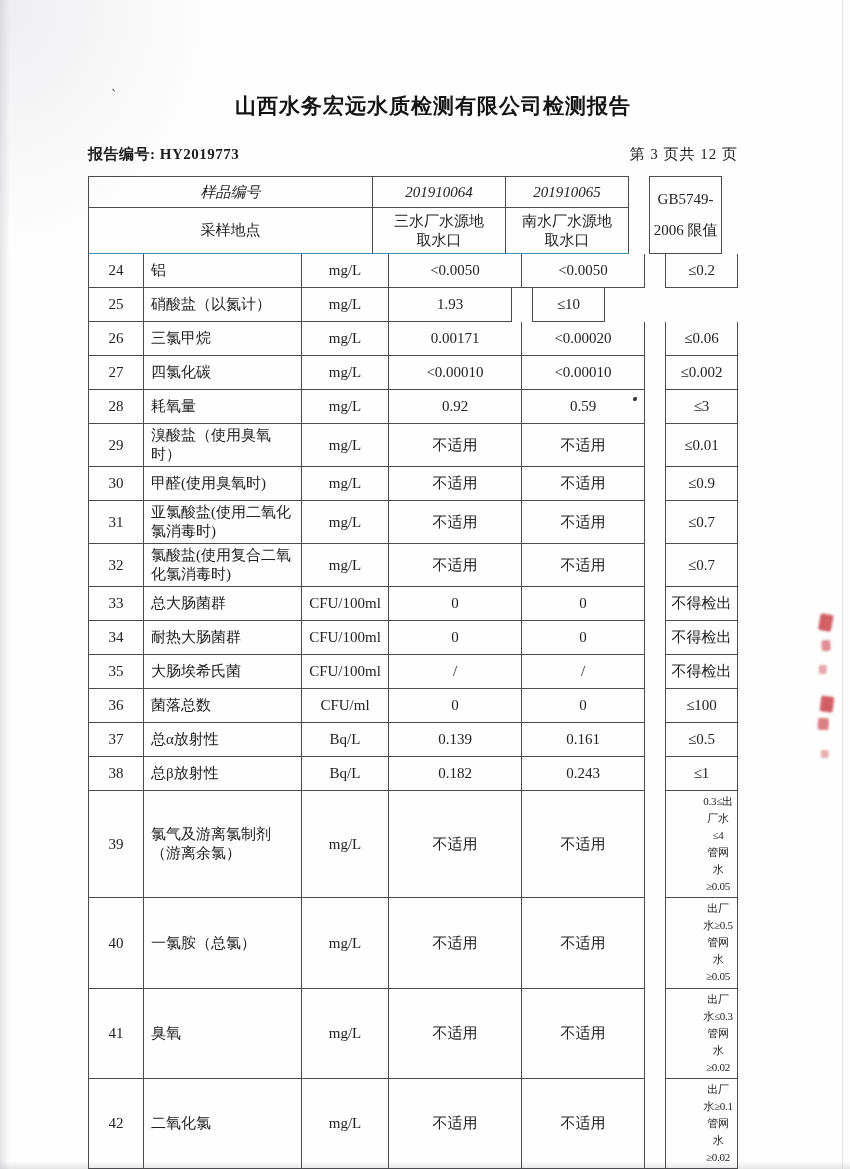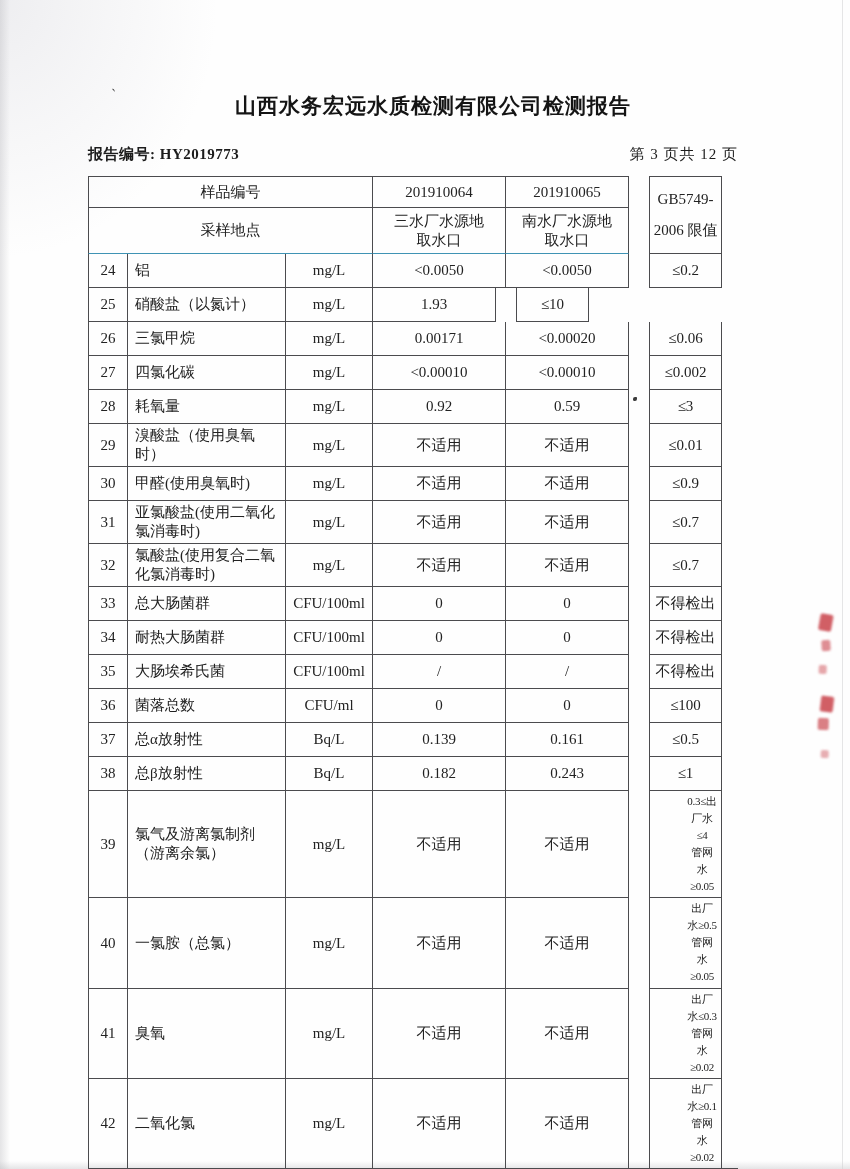--- a/index.html
+++ b/index.html
@@ -36,38 +36,38 @@
   .page-indicator { letter-spacing:1px; }
 
   
   :root { --bc:#4b4b4e; --blue:#3f93b4; }
   .table-wrap { position:absolute; left:88px; top:176px; width:650px; }
 
   .c { display:flex; align-items:center; justify-content:center;
     border-right:1px solid var(--bc); border-bottom:1px solid var(--bc);
     font-size:15px; line-height:1.25; text-align:center; padding:2px 3px; }
   .first { border-left:1.5px solid var(--bc); }
-  .w-no   { width:40px; }
+  .w-no   { width:56px; }
   .w-name { width:158px; }
   .w-unit { width:87px; }
   .w-v1   { width:133px; }
   .w-v2   { width:123px; }
   .w-gap  { width:20px; }
   .w-lim  { width:73px; }
   .w-merge{ width:285px; }
   .gapc   { border:none; }
   .name   { justify-content:flex-start; text-align:left; padding-left:7px; }
   .lim    { border-left:1px solid var(--bc); }
   .lim.small { font-size:11px; line-height:1.55; letter-spacing:-.3px;padding-left:36px; }
   .pre    { white-space:pre-line; }
 
   .thead { display:flex; align-items:stretch; }
   .thead-left { display:flex; flex-direction:column; width:541px; }
   .trowA { display:flex; min-height:32px; }
-  .trowA .c { border-top:1.5px solid var(--bc); }
+  .trowA .c { border-top:1.5px solid var(--bc);font-style:italic; }
   .trowB { display:flex; min-height:46px; }
   .trowB .c { border-bottom:1px solid var(--blue); }
   .gbcell { border-top:1.5px solid var(--bc); border-left:1px solid var(--bc);
     border-right:1px solid var(--bc); border-bottom:1px solid var(--bc);
     line-height:2.1; }
 
   .trow { display:flex; min-height:34px; align-items:stretch; }
   .trow.tall { min-height:43px; }
   #rows .trow:last-child .c { border-bottom:none; }
 

